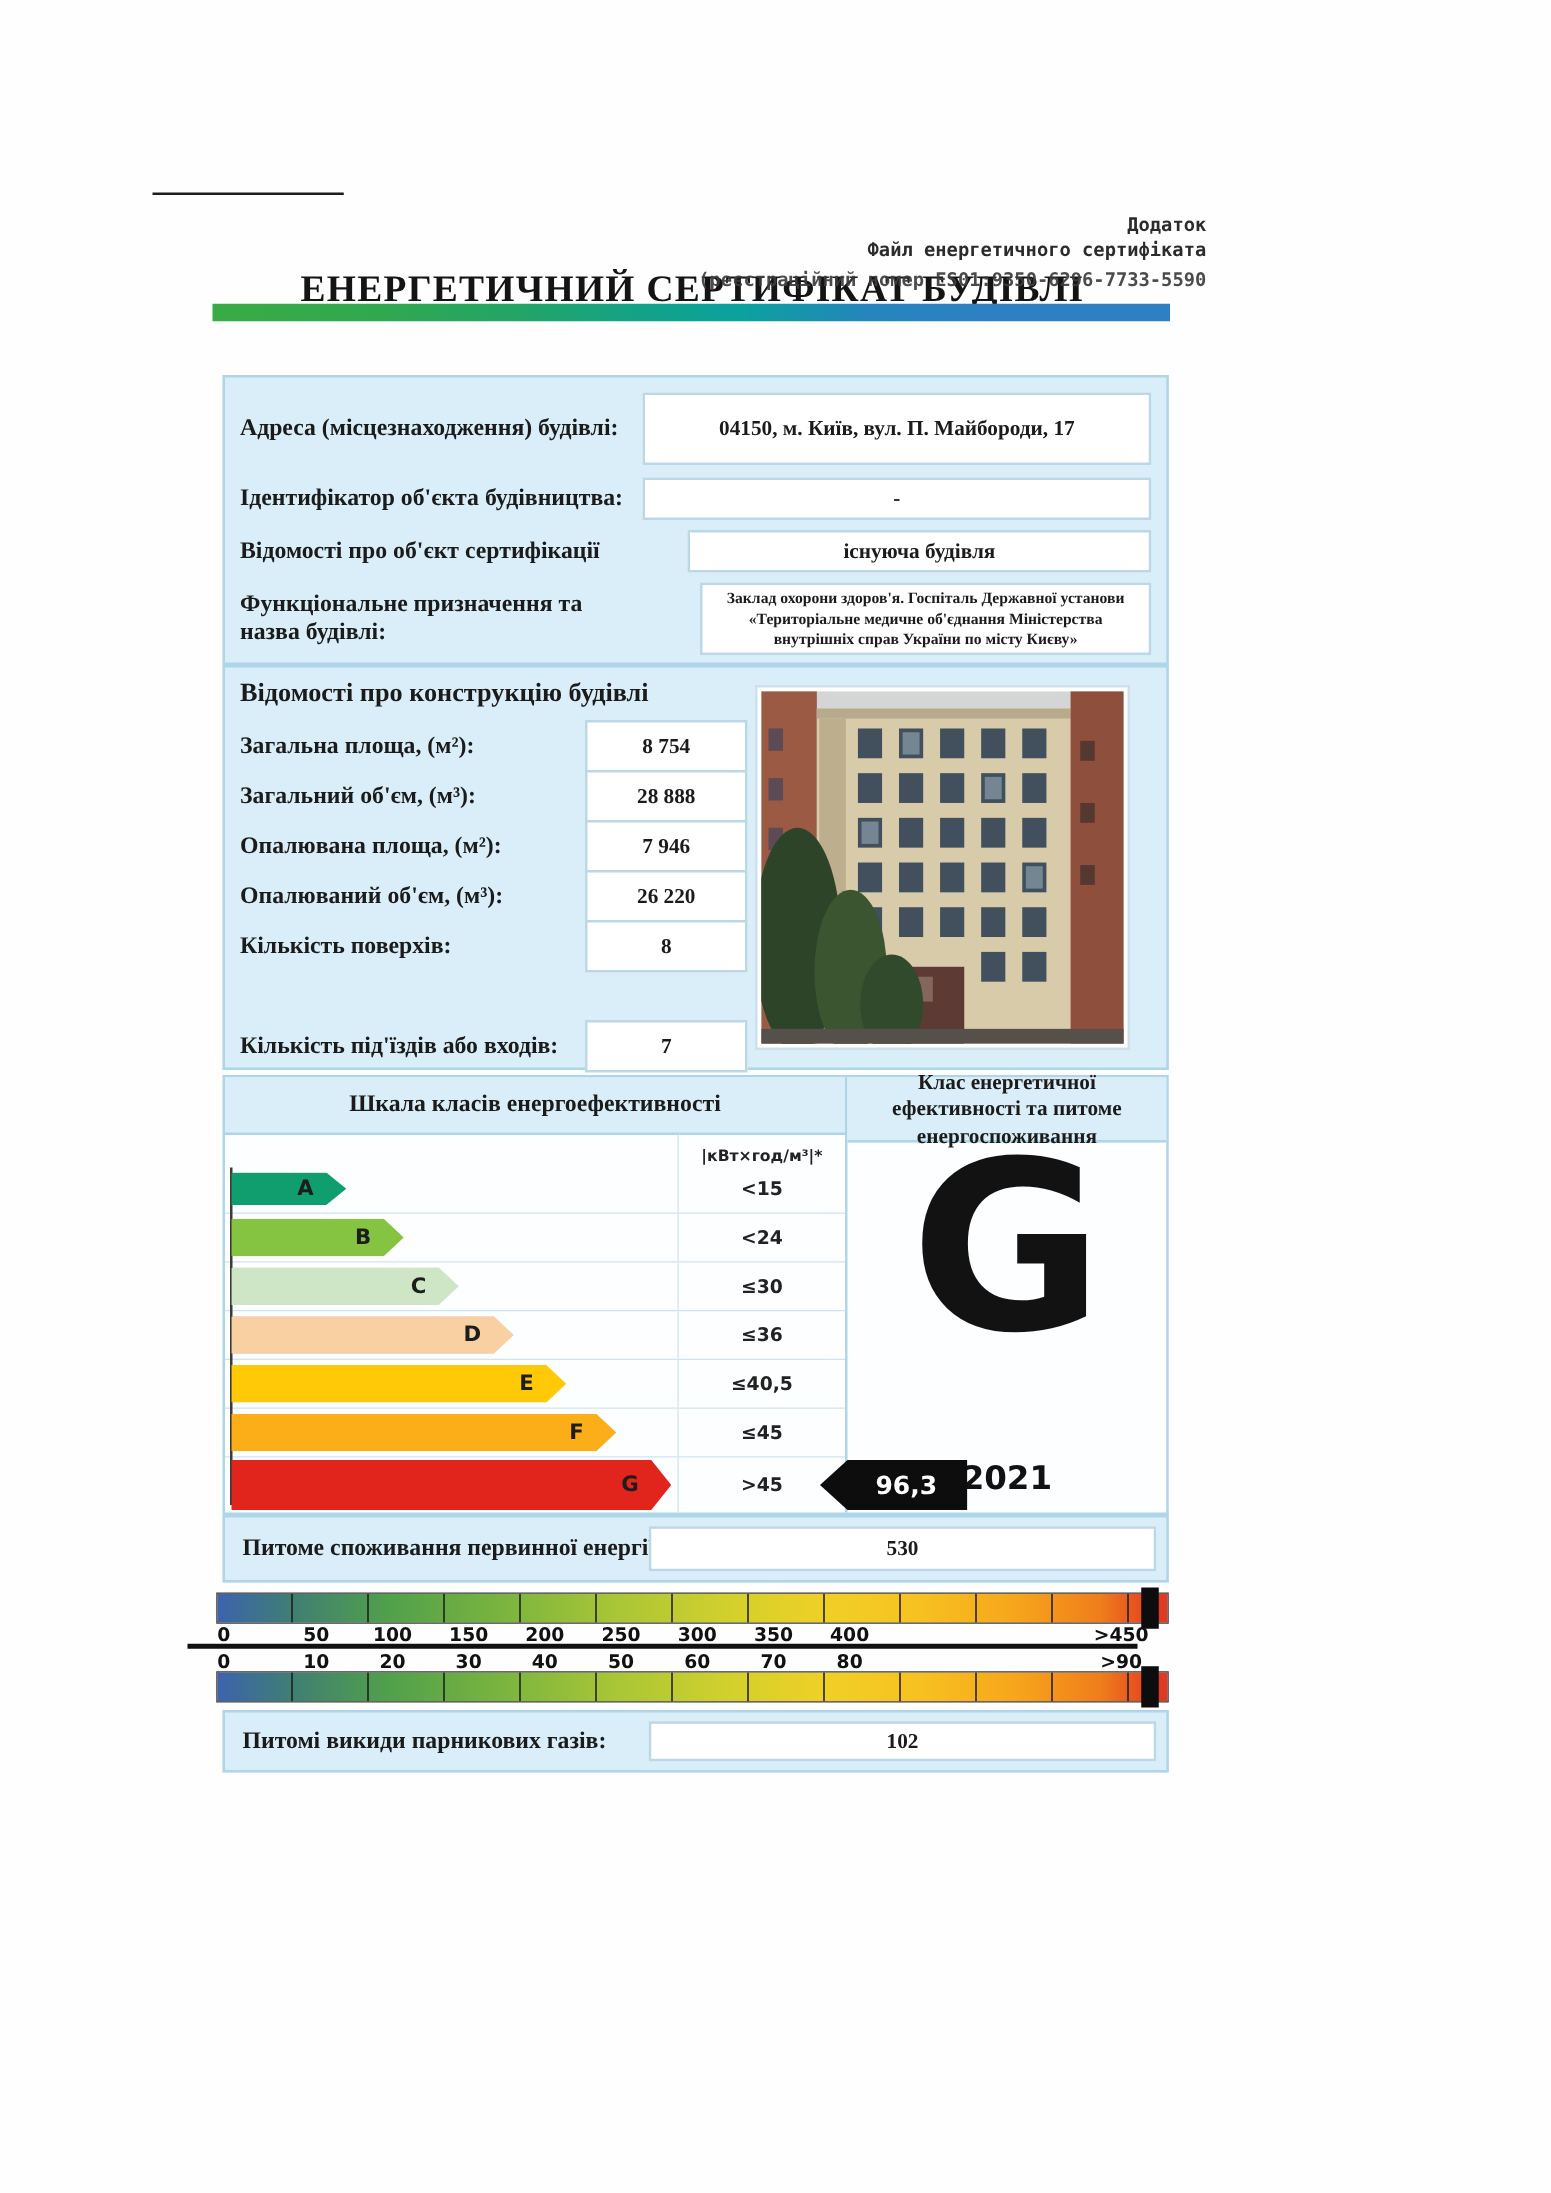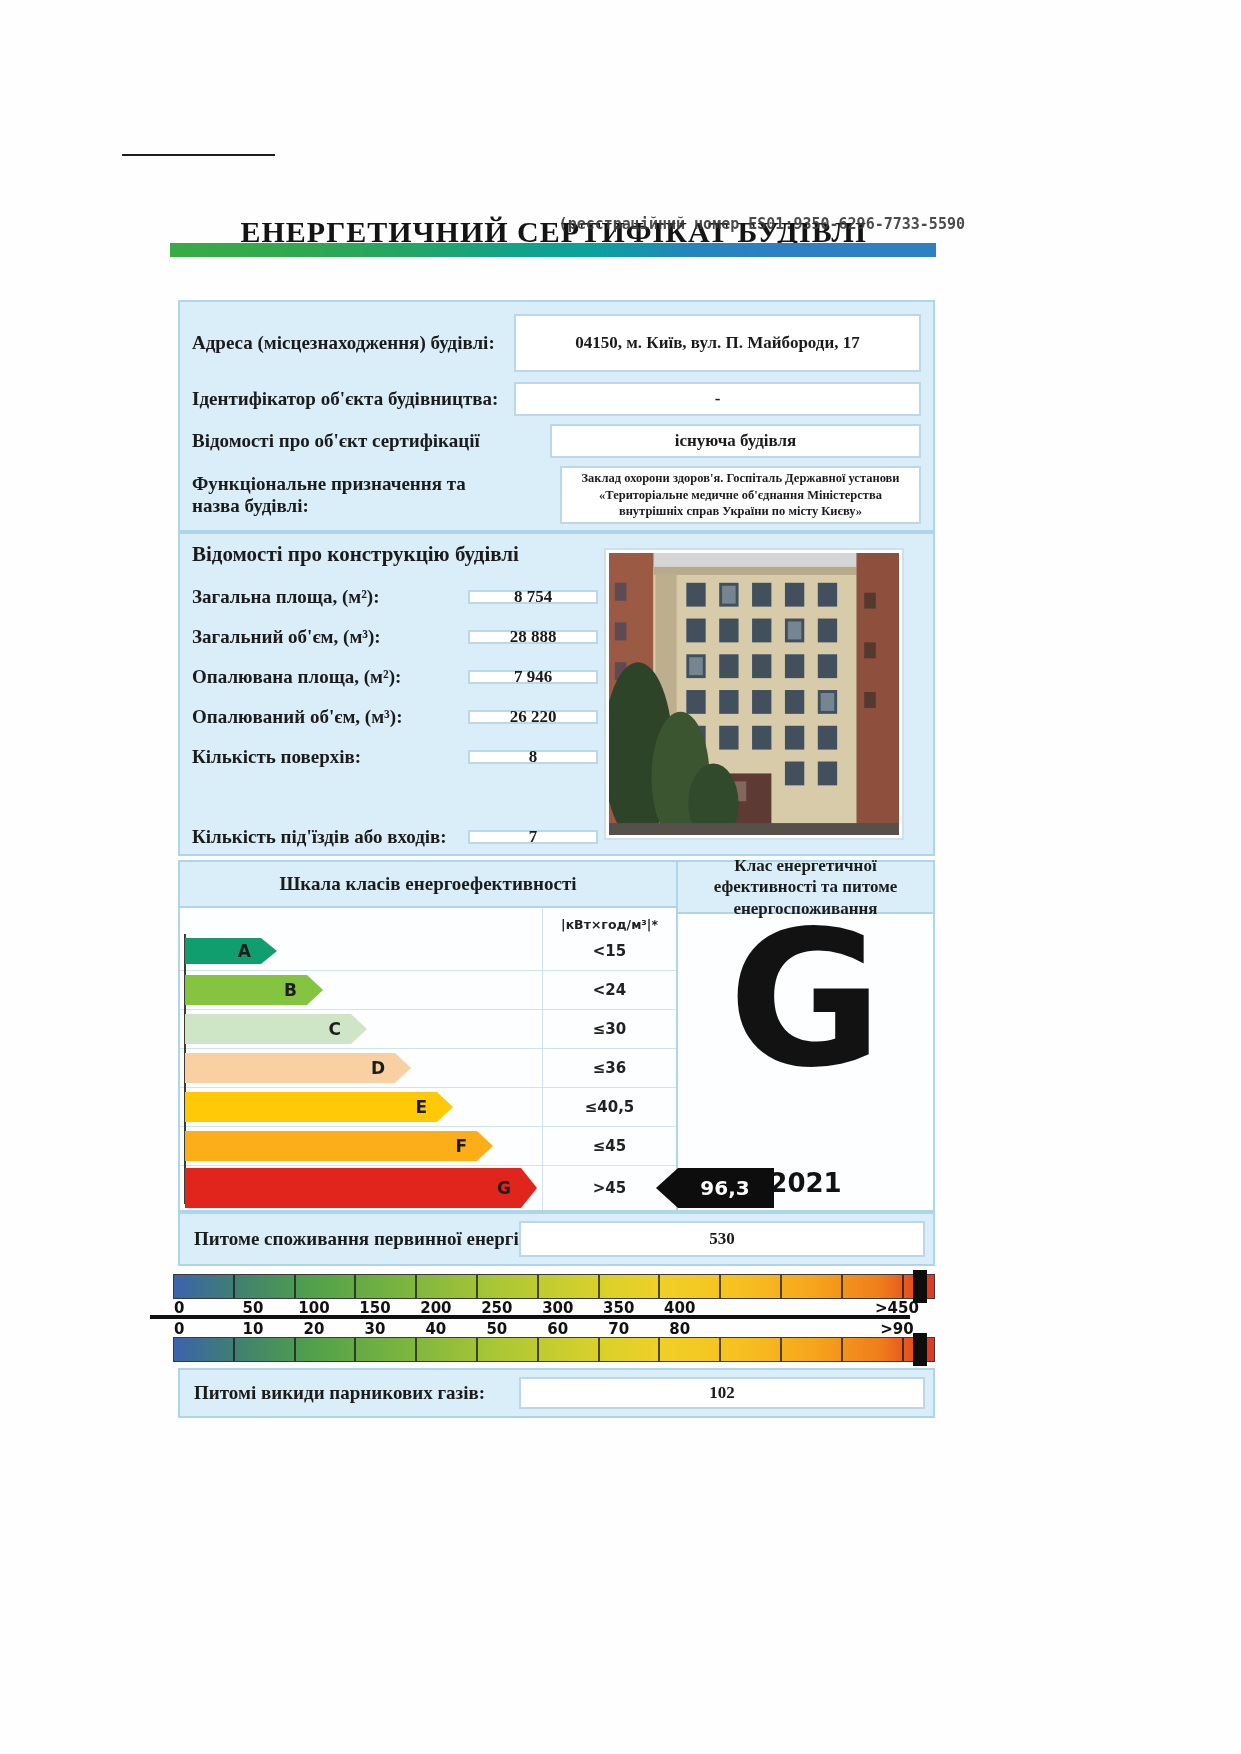--- a/index.html
+++ b/index.html
@@ -22,21 +22,21 @@
   .vbox{background:#fff;border:2px solid #bcd7e5;display:flex;align-items:center;justify-content:center;
         font-weight:bold;font-size:17px;text-align:center;box-sizing:border-box;}
   .f-row .vbox{flex:1;height:100%;}
   .fr1{top:12px;height:58px;} .fr2{top:80px;height:34px;} .fr3{top:122px;height:34px;gap:36px;} .fr4{top:164px;height:58px;gap:46px;}
   .fr4 .vbox{font-size:12.5px;line-height:1.32;padding:2px 10px;}
   
   .sec2{top:532px;height:324px;}
   .sec2-head{position:absolute;left:12px;top:8px;font-size:21px;font-weight:bold;}
   .c2-row{position:absolute;left:12px;width:410px;height:34px;display:flex;align-items:center;}
   .c2-lbl{width:276px;font-size:19px;font-weight:bold;}
-  .vbox2{width:130px;height:14px;}
+  .vbox2{width:130px;height:42px;}
   .photo{position:absolute;left:424px;top:14px;width:300px;height:292px;background:#fff;
          border:2px solid #cfe0ea;padding:3px;box-sizing:border-box;}
   .photo svg{display:block;width:100%;height:100%;}
   
   .panel3{position:absolute;left:178px;top:860px;width:757px;height:352px;background:#fdfeff;
           border:2px solid #aed5e8;box-sizing:border-box;display:flex;}
   .s3-left{width:498px;border-right:2px solid #aed5e8;display:flex;flex-direction:column;box-sizing:border-box;}
   .s3-right{flex:1;display:flex;flex-direction:column;position:relative;}
   .s3-head{height:52px;background:#d9eef8;border-bottom:2px solid #aed5e8;display:flex;align-items:center;
            justify-content:center;font-weight:bold;font-size:19px;text-align:center;padding:0 14px;box-sizing:border-box;}
@@ -91,20 +91,24 @@
   .s6-boxL{position:absolute;left:10px;top:34px;width:372px;height:52px;font-size:18px;}
   .s6-boxR{position:absolute;left:392px;top:30px;width:356px;height:58px;font-size:15px;line-height:1.35;padding:0 26px;}
 </style>
 </head>
 <body>
 
 <div class="page">
 
   <div class="topline"></div>
 
+  <div class="annex">
+    <div>Додаток</div>
+    <div>Файл енергетичного сертифіката</div>
+  </div>
 
   <div class="title">ЕНЕРГЕТИЧНИЙ СЕРТИФІКАТ БУДІВЛІ</div>
   <div class="regline">(реєстраційний номер ES01:9350-6296-7733-5590</div>
   <div class="gradbar"></div>
 
   <div class="panel sec1">
     <div class="f-row fr1">
       <div class="f-lbl">Адреса (місцезнаходження) будівлі:</div>
       <div class="vbox">04150, м. Київ, вул. П. Майбороди, 17</div>
     </div>

